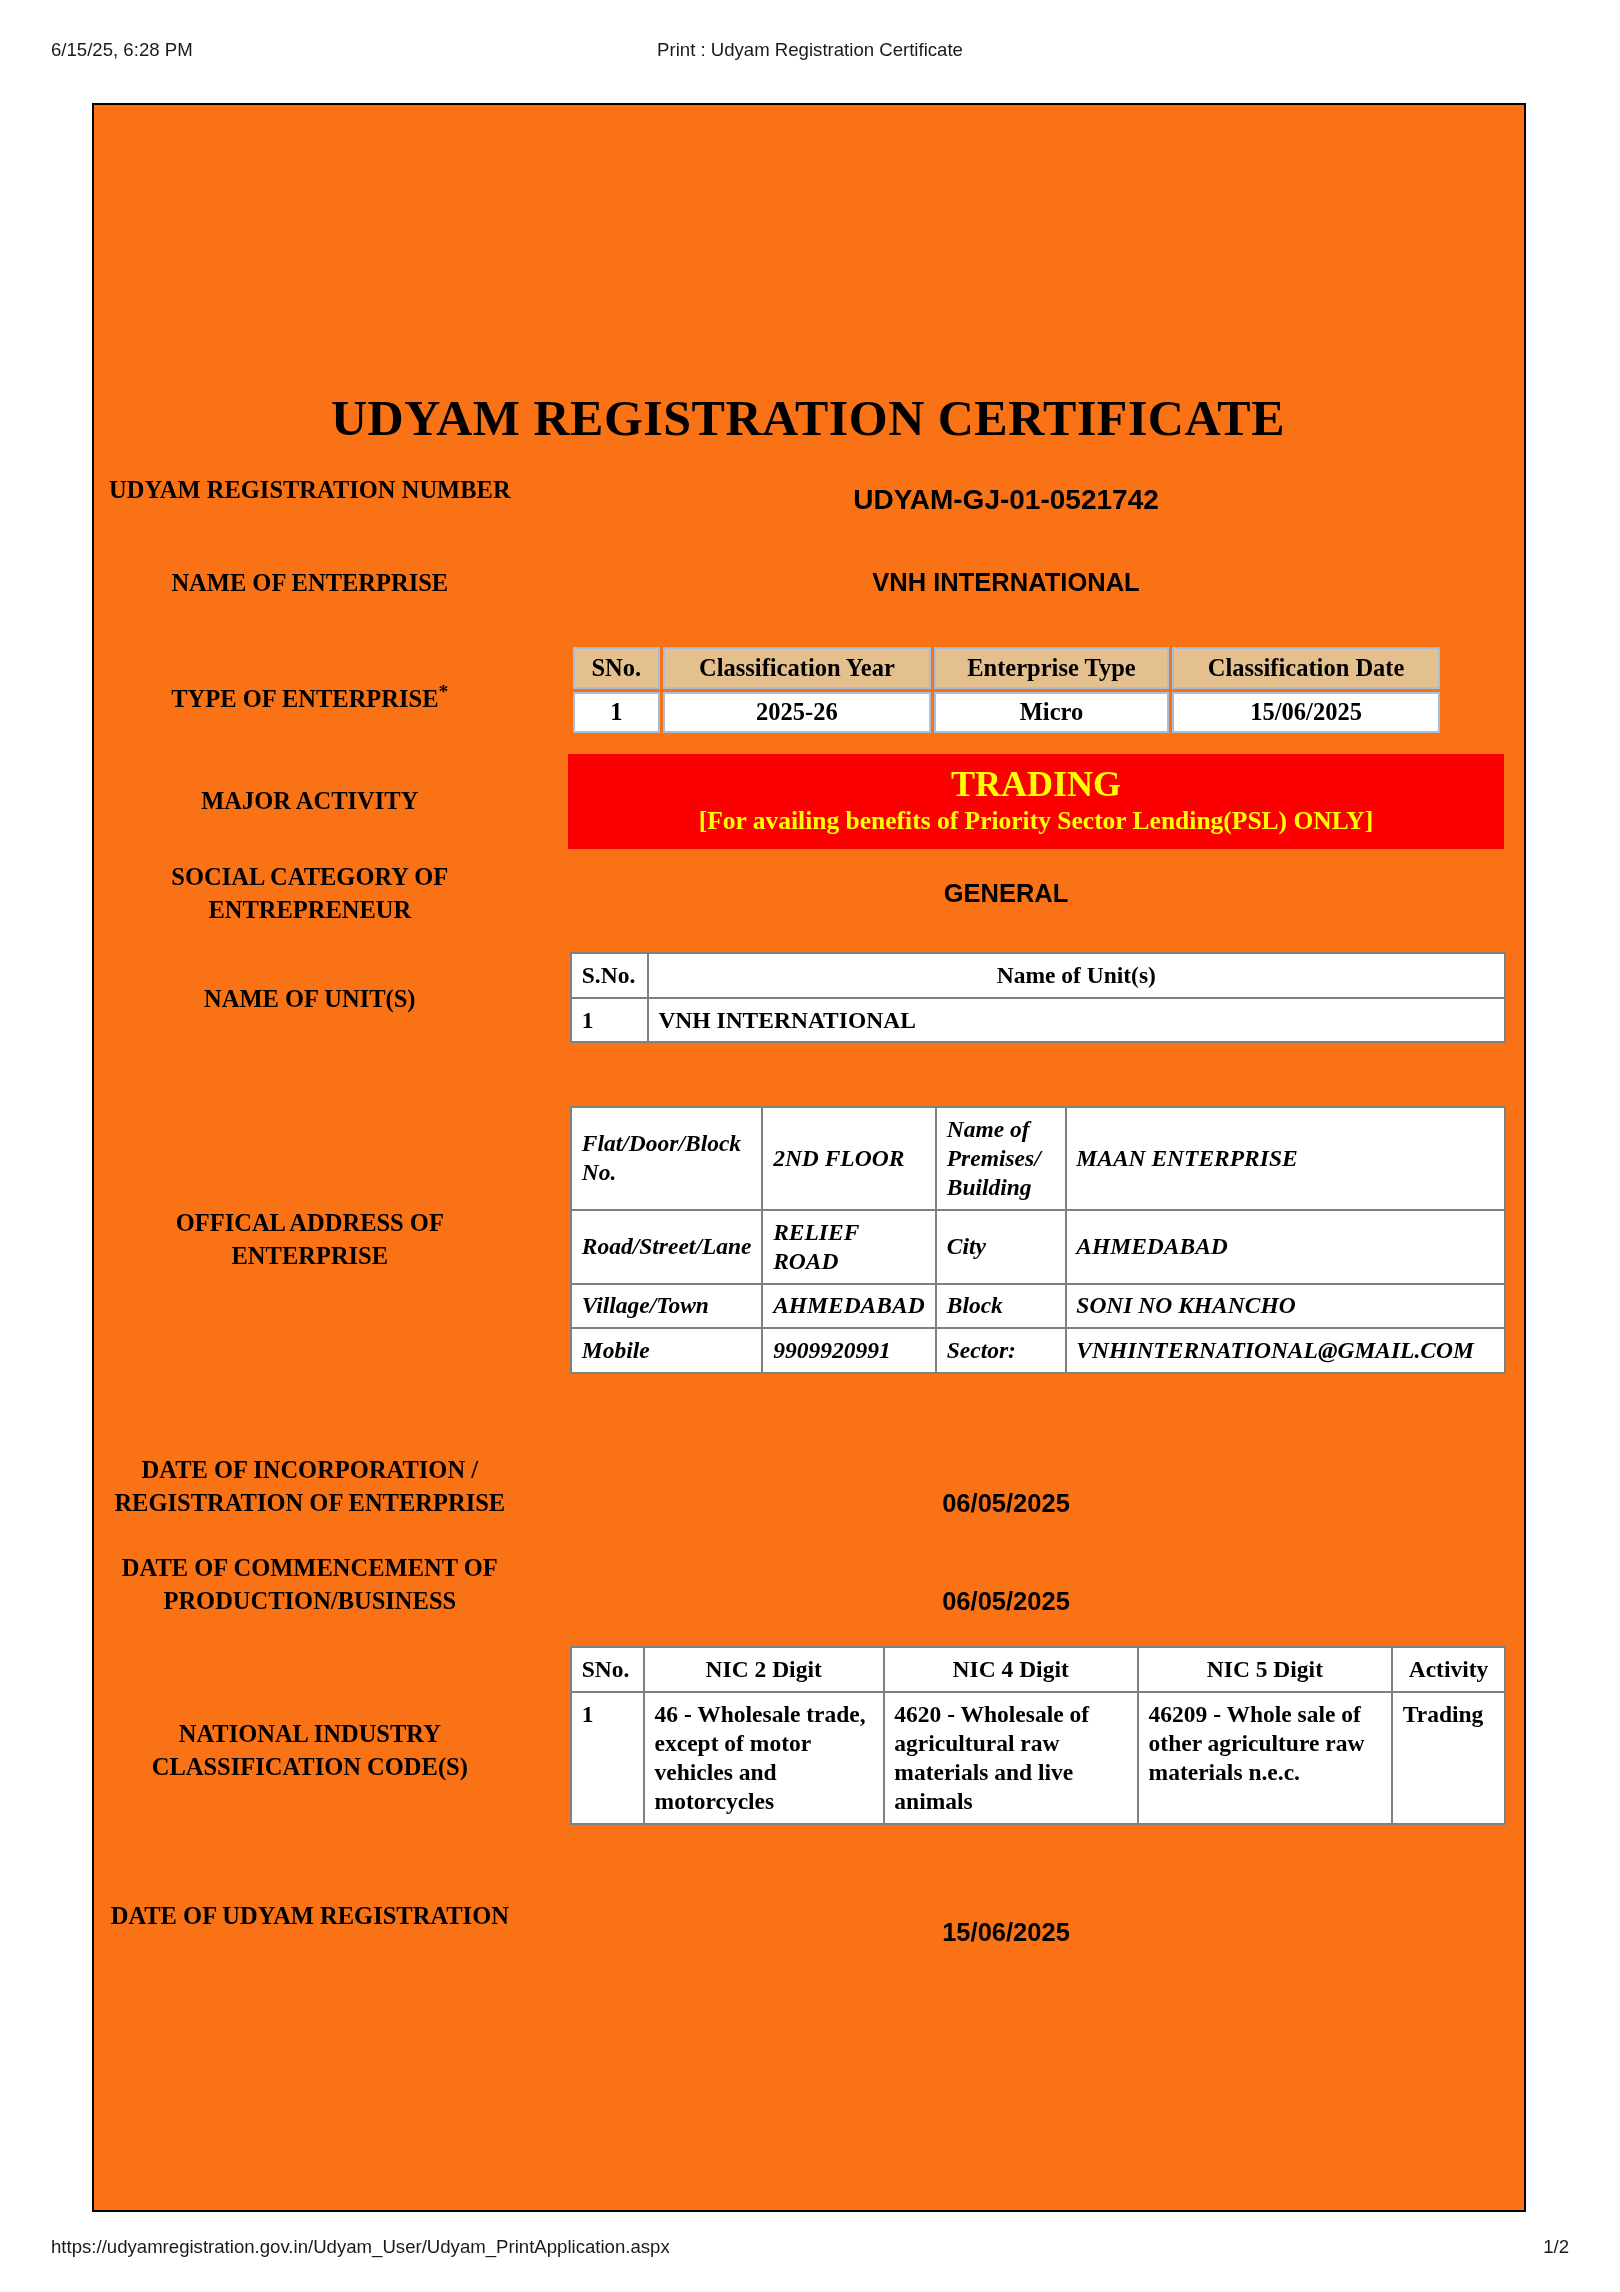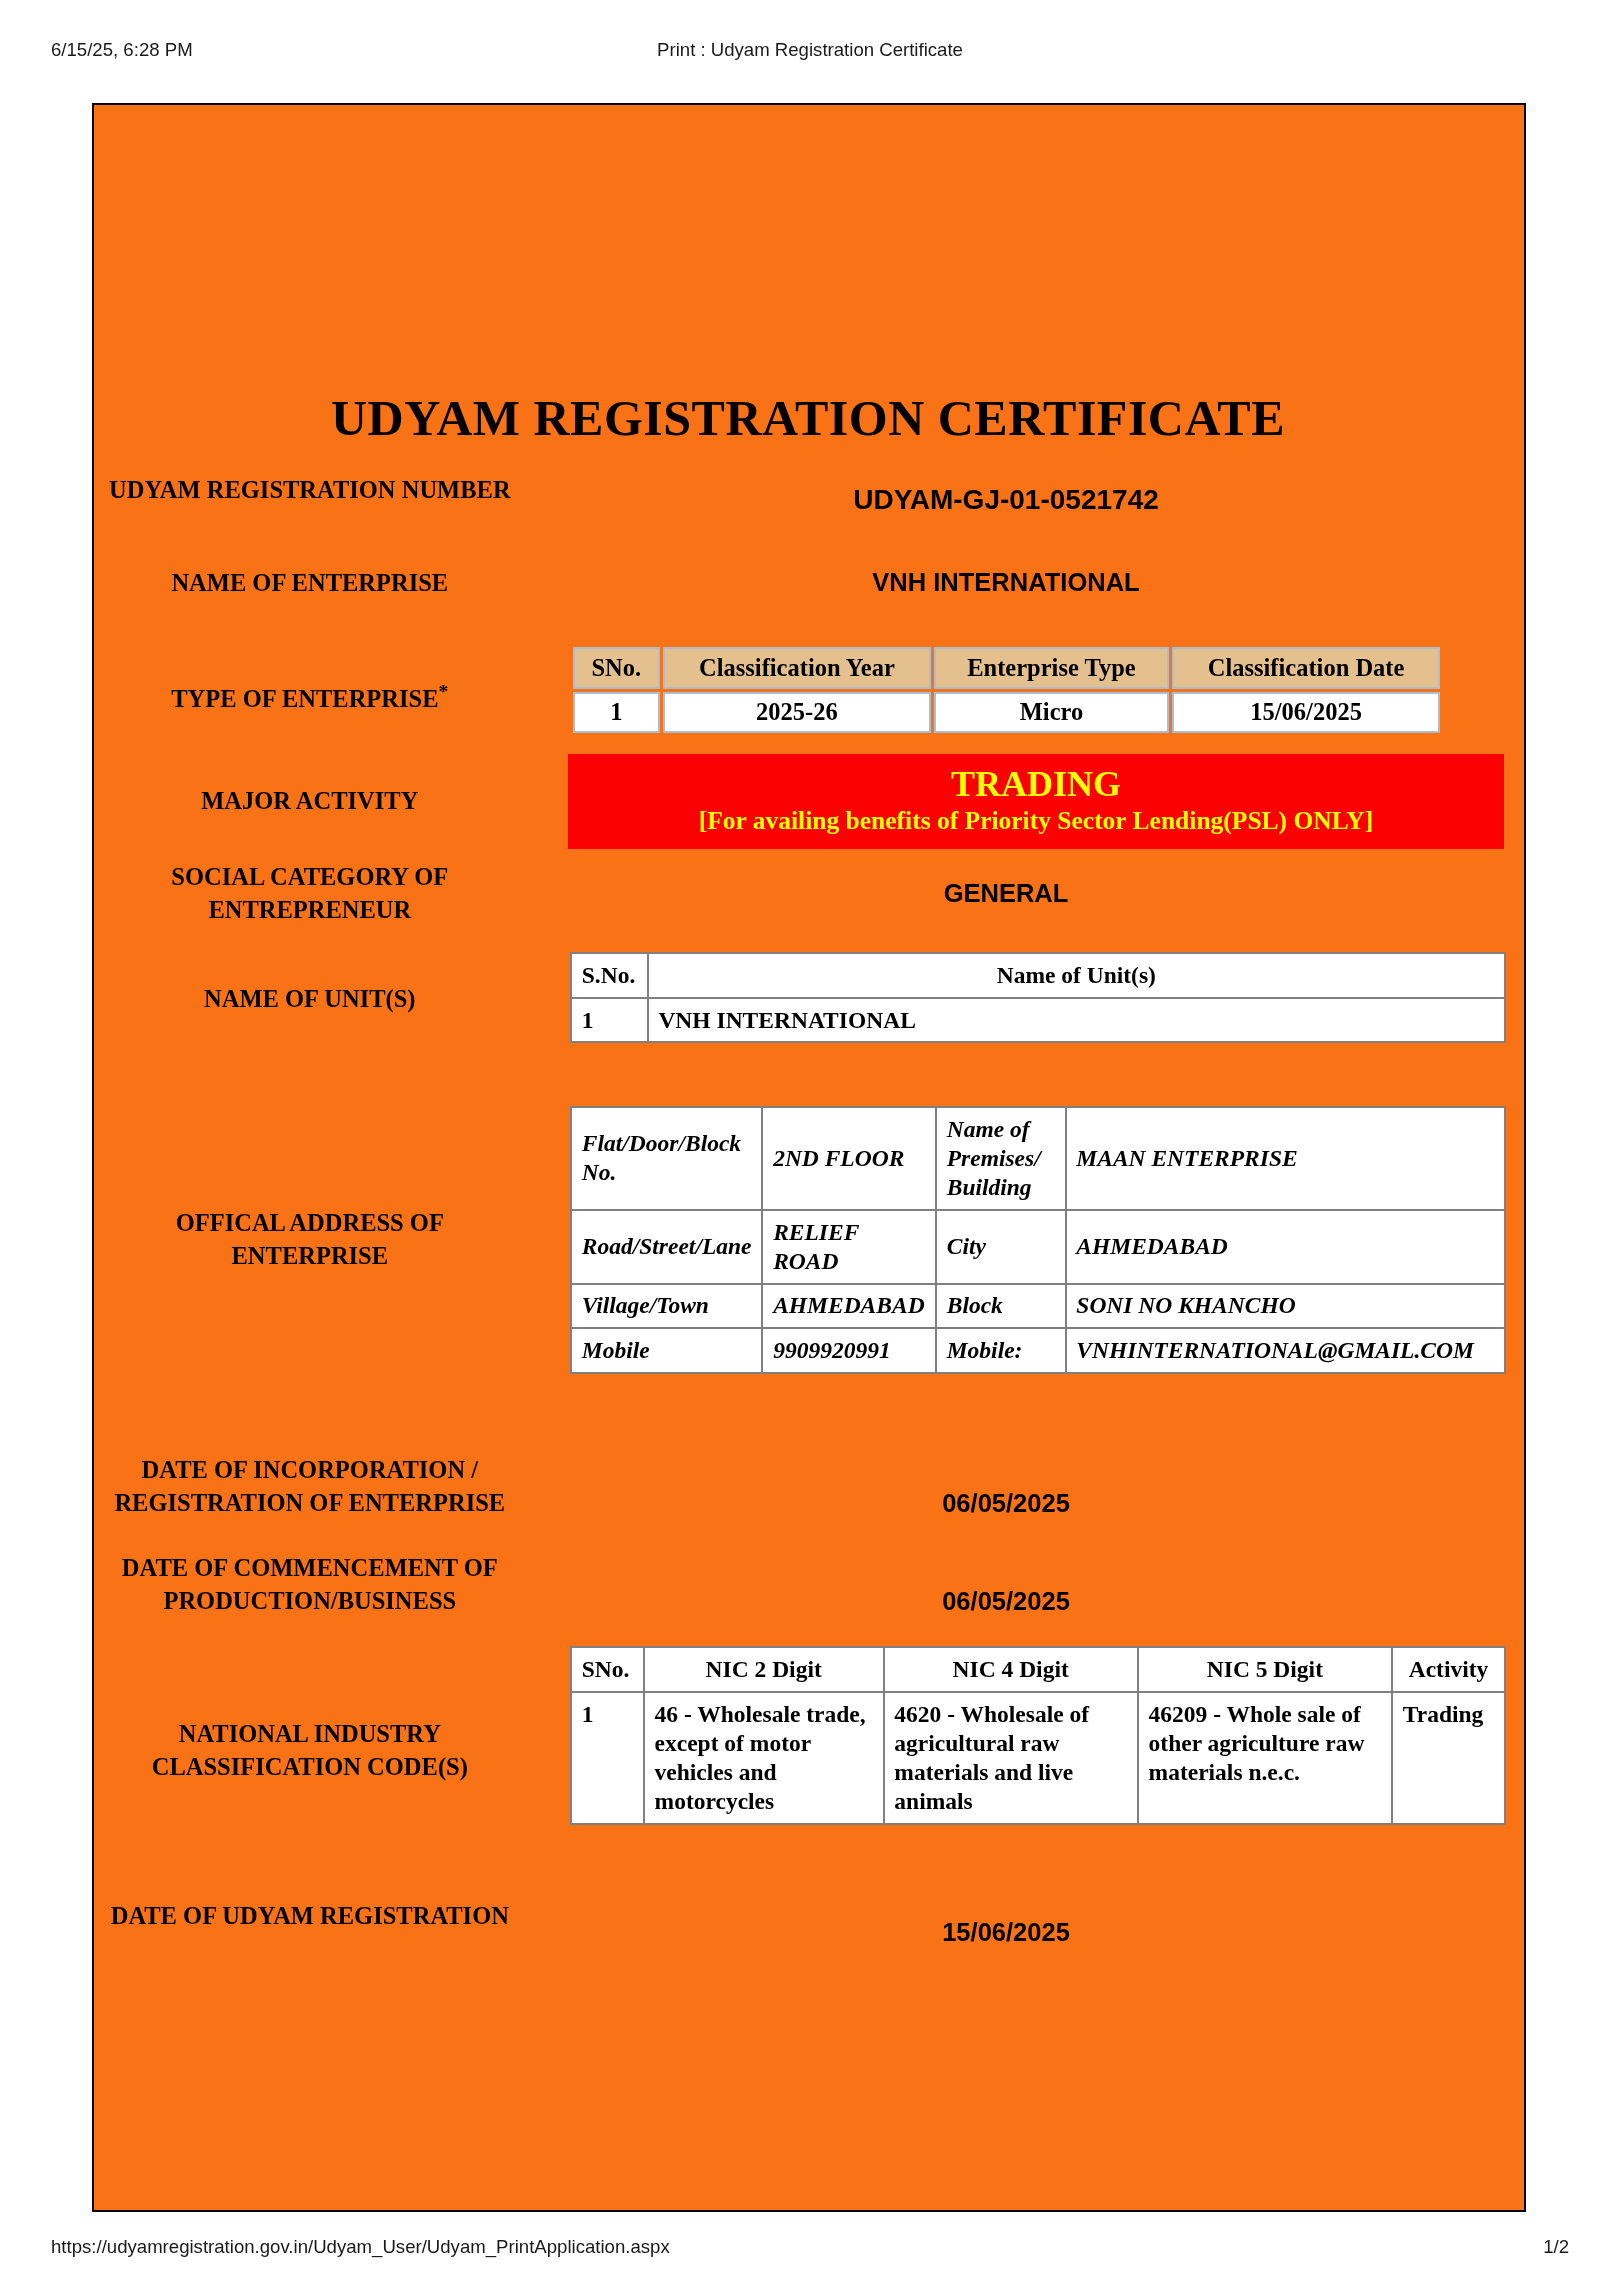--- a/index.html
+++ b/index.html
@@ -317,21 +317,21 @@
           </tr>
           <tr>
             <td class="at-k1">Village/Town</td>
             <td class="at-v1">AHMEDABAD</td>
             <td class="at-k2">Block</td>
             <td>SONI NO KHANCHO</td>
           </tr>
           <tr>
             <td class="at-k1">Mobile</td>
             <td class="at-v1">9909920991</td>
-            <td class="at-k2">Mobile:</td>
+            <td class="at-k2">Sector:</td>
             <td>VNHINTERNATIONAL@GMAIL.COM</td>
           </tr>
         </tbody>
       </table>
     </div>
 
     <div class="row" style="top:1348px;">
       <div class="row-label" style="top:0;">DATE OF INCORPORATION / REGISTRATION OF ENTERPRISE</div>
       <div class="row-value" style="top:34px;">06/05/2025</div>
     </div>

